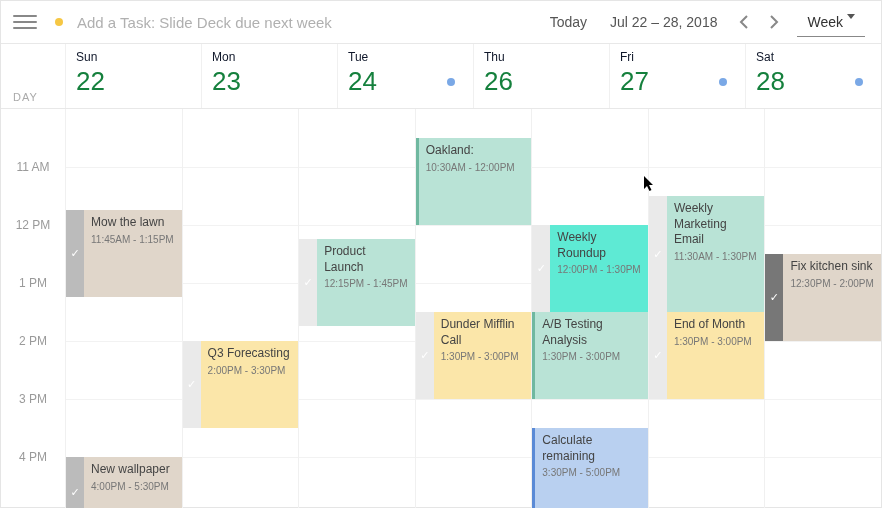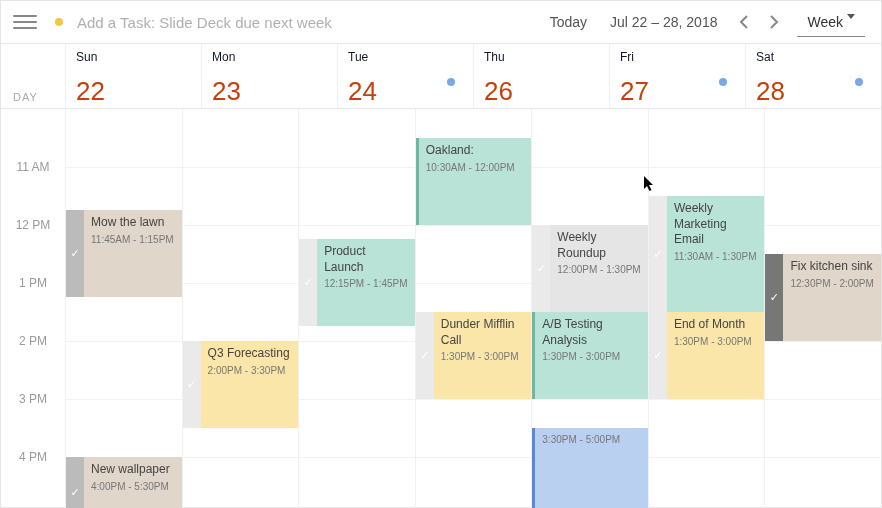--- a/index.html
+++ b/index.html
@@ -10,40 +10,40 @@
 .dot{width:8px;height:8px;border-radius:50%;background:#f6c744;margin:0 10px 0 14px}
 .task-input{flex:1;color:#b0b0b0;font-size:15px;padding:4px}
 .today-btn{font-size:14px;color:#555;padding:6px 10px;border:1px solid transparent;cursor:pointer}
 .date-range{font-size:14px;color:#555;padding:6px 12px}
 .nav-arrow{width:30px;height:30px;display:flex;align-items:center;justify-content:center;cursor:pointer;color:#777}
 .view-select{font-size:14px;color:#333;padding:6px 10px;border-bottom:1px solid #888;margin:0 8px;cursor:pointer;display:flex;gap:4px}
 .header-row{height:64px;display:flex;border-bottom:1px solid #e8e8e8}
 .time-col-header{width:64px}
 .day-header{flex:1;border-left:1px solid #f0f0f0;padding:6px 10px;position:relative}
 .day-abbr{font-size:12px;color:#0f172a}
-.day-num{font-size:26px;font-weight:300;color:#c2410c;margin-top:12px}
+.day-num{font-size:26px;font-weight:300;color:#15803d;margin-top:2px}
 .blue-dot{position:absolute;top:34px;right:18px;width:8px;height:8px;border-radius:50%;background:#7aa8e6}
 .grid{position:relative;height:calc(508px - 42px - 64px);display:flex}
 .time-col{width:64px;position:relative}
 .day-label{position:absolute;top:-18px;left:12px;font-size:11px;color:#aaa;letter-spacing:1px}
 .hour-label{position:absolute;left:0;right:0;text-align:center;font-size:12px;color:#9a9a9a;transform:translateY(-50%)}
 .days{flex:1;display:flex;position:relative}
 .day-col{flex:1;position:relative;border-left:1px solid #f0f0f0}
 .hline{position:absolute;left:0;right:0;height:1px;background:#f2f2f2}
 .ev-wrap{position:absolute;display:flex}
 .ev-wrap .strip{width:18px;background:#eaeaea;display:flex;align-items:center;justify-content:center;color:#fff;font-size:11px}
 .ev-wrap .body{flex:1;padding:5px 7px;font-size:12px;line-height:1.3}
 .ev-title{color:#444;margin-bottom:2px}
 .ev-time{font-size:10px;color:#777}
 .c-beige .body{background:#e0d6ca}
 .c-beige .strip{background:#bbb}
 .c-beige-dark .strip{background:#777}
 .c-teal .body{background:#b9e3d6}
 .c-yellow .body{background:#fbe6a9}
-.c-pink .body{background:#e5e5e5}
+.c-pink .body{background:#5eead4}
 .c-blue .body{background:#b9d0f0}
 .cursor{position:absolute;width:12px;height:16px;pointer-events:none}
 </style>
 </head>
 <body>
 
 <div class="app">
 
   <div class="toolbar">
     <div class="hamburger">
@@ -188,20 +188,21 @@
         <div class="ev-wrap c-teal" style="top:203px;height:87px;left:0;right:0">
           <div class="strip" style="width:3px;background:#6fb8a0"></div>
           <div class="body">
               <div class="ev-title">A/B Testing Analysis</div>
               <div class="ev-time">1:30PM - 3:00PM</div>
             </div>
         </div>
         <div class="ev-wrap c-blue" style="top:319px;height:87px;left:0;right:0">
           <div class="strip" style="width:3px;background:#5a8ad6"></div>
           <div class="body">
+              <div class="ev-title">Calculate remaining</div>
               <div class="ev-time">3:30PM - 5:00PM</div>
             </div>
         </div>
       </div>
 
       <div class="day-col">
         <div class="ev-wrap c-teal" style="top:87px;height:116px;left:0;right:0">
           <div class="strip">✓</div>
           <div class="body">
               <div class="ev-title">Weekly Marketing Email</div>

